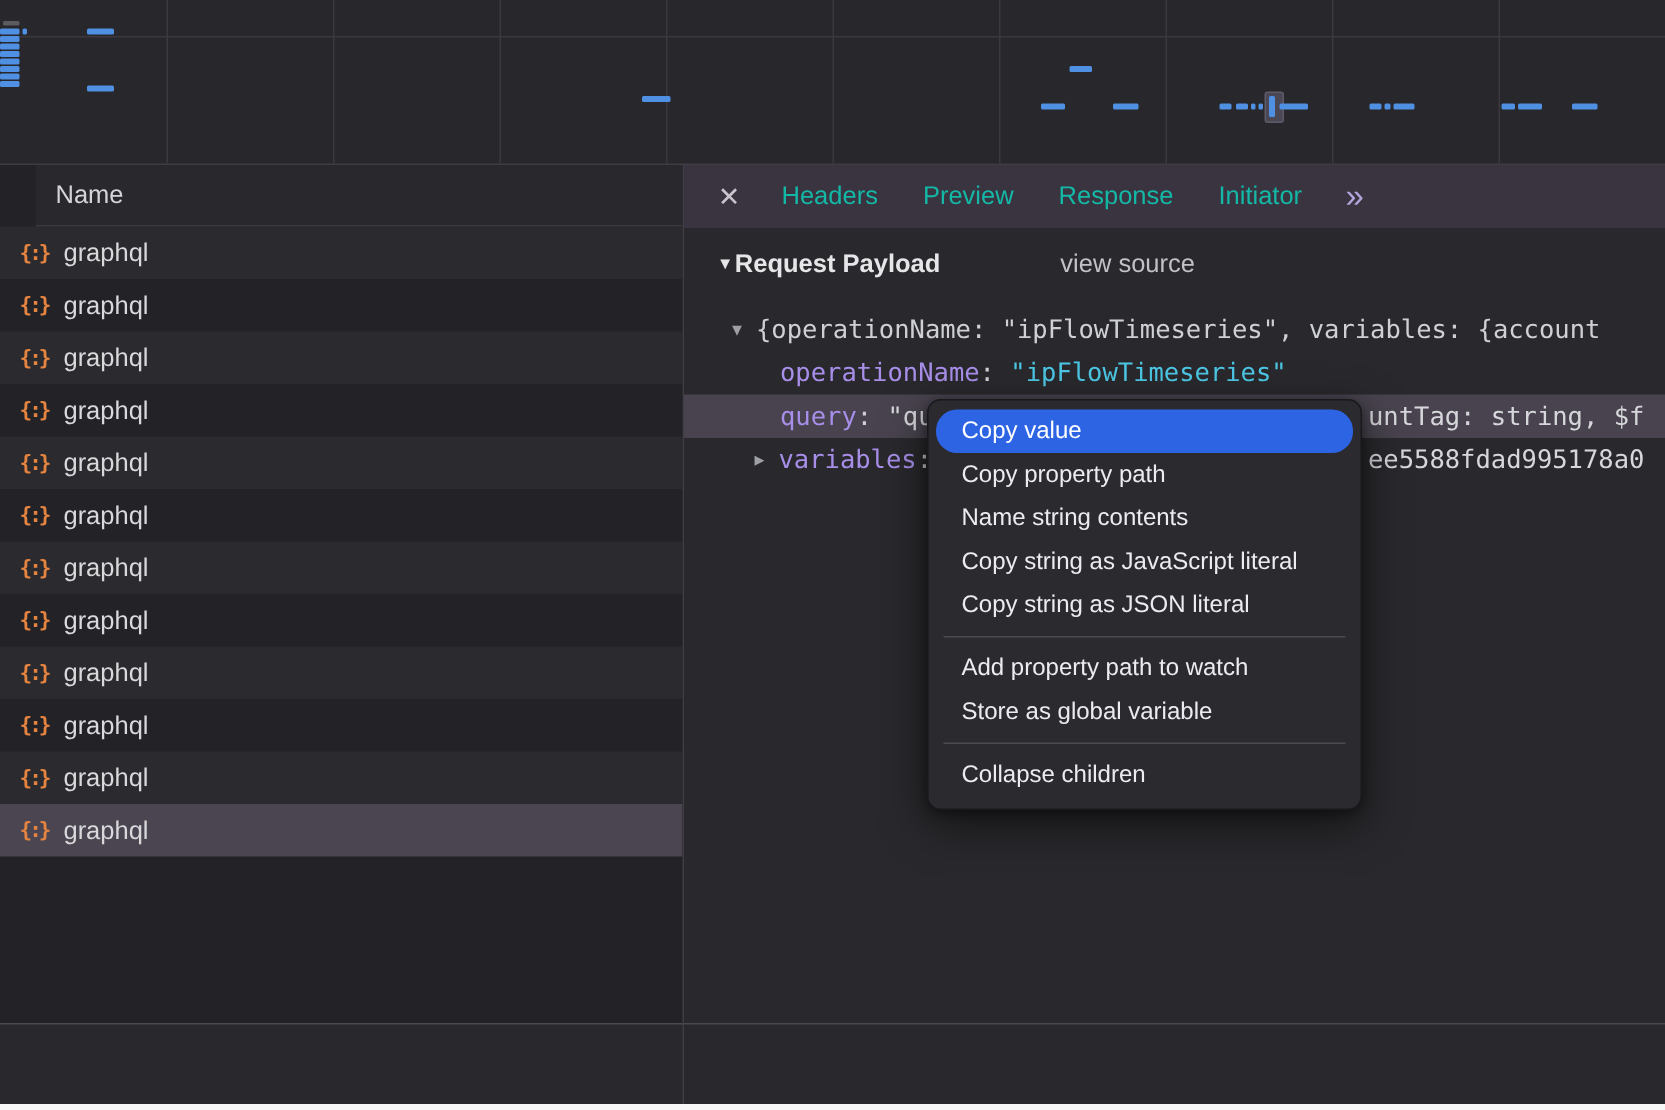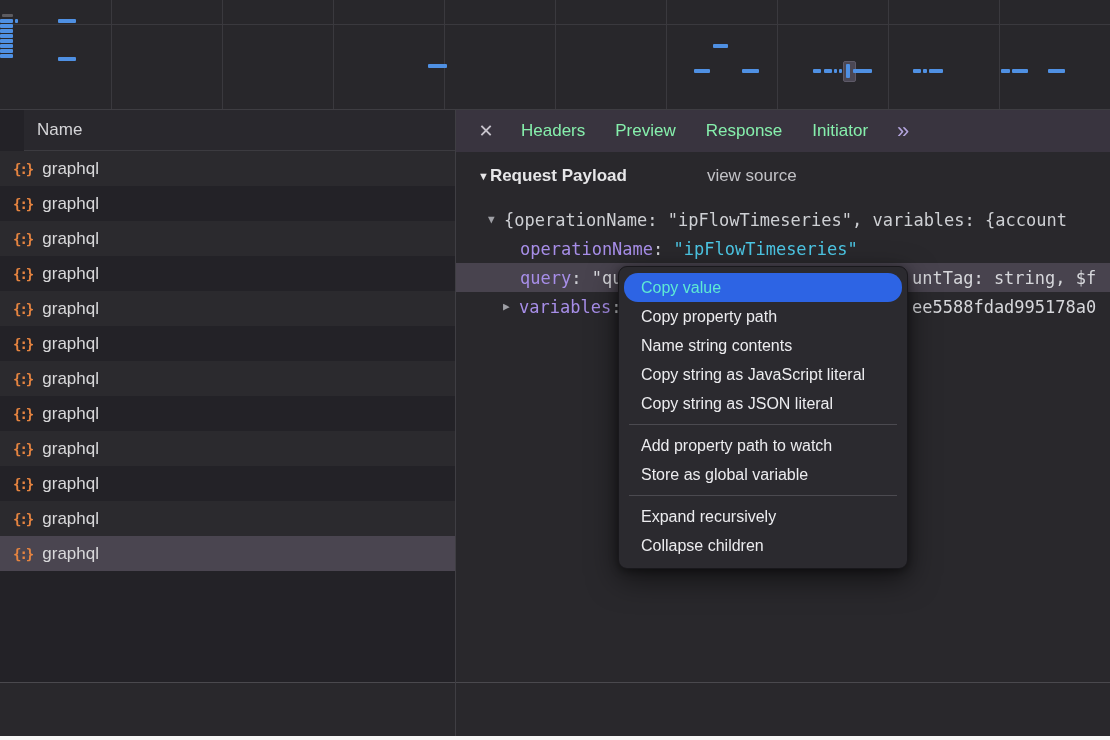--- a/index.html
+++ b/index.html
@@ -26,21 +26,21 @@
   .net-row.even{background:#232227;}
   .net-row.selected{background:var(--row-selected);}
   .req-icon{color:var(--icon-orange);font-family:"DejaVu Sans Mono",monospace;font-size:14px;
             font-weight:bold;letter-spacing:-2px;}
 
   
   .right-panel{position:absolute;left:456px;top:110px;width:654px;height:572px;background:#29282c;overflow:hidden;}
   .tab-bar{height:42px;background:#39343f;display:flex;align-items:stretch;padding-left:10px;}
   .close-btn{width:40px;display:flex;align-items:center;justify-content:center;color:#c8c4cd;
              font-size:18px;background:none;border:none;font-family:inherit;}
-  .tab{padding:0 15px;display:flex;align-items:center;color:#86efac;font-size:17px;position:relative;cursor:default;}
+  .tab{padding:0 15px;display:flex;align-items:center;color:#14b8a6;font-size:17px;position:relative;cursor:default;}
   .tab.active{color:var(--accent-purple);}
   .tab.active::after{content:"";position:absolute;left:5px;right:5px;bottom:0;height:3px;
                      border-radius:2px 2px 0 0;background:var(--tab-underline);}
   .tab-overflow{margin-left:4px;display:flex;align-items:center;color:#b3a4dc;font-size:22px;padding:0 10px;}
 
   
   .payload{position:relative;height:530px;}
   .section-header{display:flex;align-items:center;gap:80px;padding:14px 0 0 22px;}
   .sec-title{font-weight:bold;font-size:17px;color:#e6e6e8;display:flex;align-items:center;}
   .sec-arrow{font-size:11px;margin-right:1px;}
@@ -58,21 +58,21 @@
   .sep{color:#ced0d4;}
   .selected-row{background:var(--payload-row-selected);}
   .right-seg{position:absolute;left:456px;top:0;height:29px;display:flex;align-items:center;}
 
   
   .context-menu{position:absolute;left:618px;top:266px;width:290px;background:#2b2a2f;
                 border:1px solid #19181c;border-radius:9px;padding:6px 0 8px;z-index:20;box-sizing:border-box;
                 box-shadow:0 10px 30px rgba(0,0,0,.55),0 2px 8px rgba(0,0,0,.4);}
   .menu-item{height:29px;display:flex;align-items:center;padding-left:17px;margin:0 5px;
              font-size:16px;color:#ececef;border-radius:5px;cursor:default;}
-  .menu-item.selected{background:var(--menu-highlight);color:#5eead4;border-radius:14px;}
+  .menu-item.selected{background:var(--menu-highlight);color:#ffffff;border-radius:14px;}
   .menu-divider{height:1px;background:#4b4a50;margin:6px 10px;}
 
   
   .footer{position:absolute;left:0;top:682px;width:1110px;height:54px;background:#29282c;
           border-top:1px solid #4a494e;box-sizing:border-box;}
   .footer-vline{position:absolute;left:455px;top:682px;width:1px;height:54px;background:#3f3e43;}
   .bottom-strip{position:absolute;left:0;top:736px;width:1110px;height:4px;background:#f7f7f7;}
 </style>
 </head>
 <body>
@@ -223,18 +223,17 @@
   <div class="context-menu">
       <div class="menu-item selected">Copy value</div>
       <div class="menu-item">Copy property path</div>
       <div class="menu-item">Name string contents</div>
       <div class="menu-item">Copy string as JavaScript literal</div>
       <div class="menu-item">Copy string as JSON literal</div>
       <div class="menu-divider"></div>
       <div class="menu-item">Add property path to watch</div>
       <div class="menu-item">Store as global variable</div>
       <div class="menu-divider"></div>
-      <div class="menu-item">Expand recursively</div>
       <div class="menu-item">Collapse children</div>
     </div>
 
   <div class="bottom-strip"></div>
 </div>
 
 </body></html>

